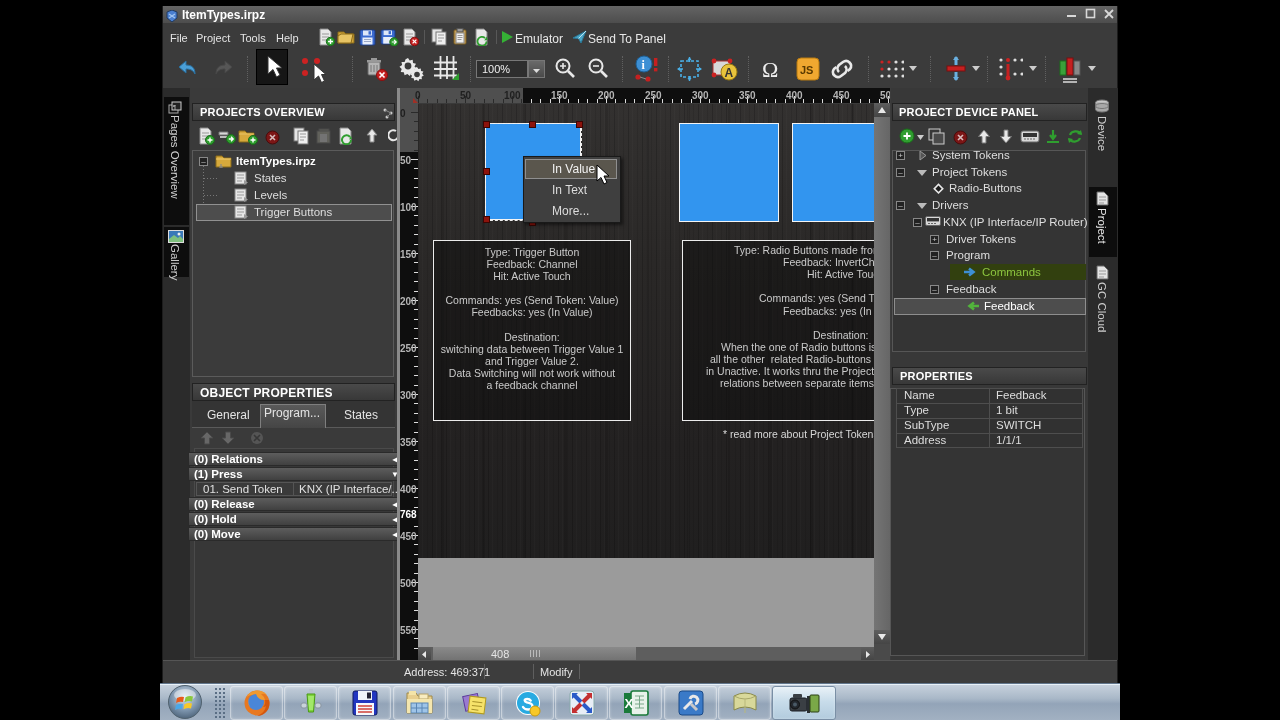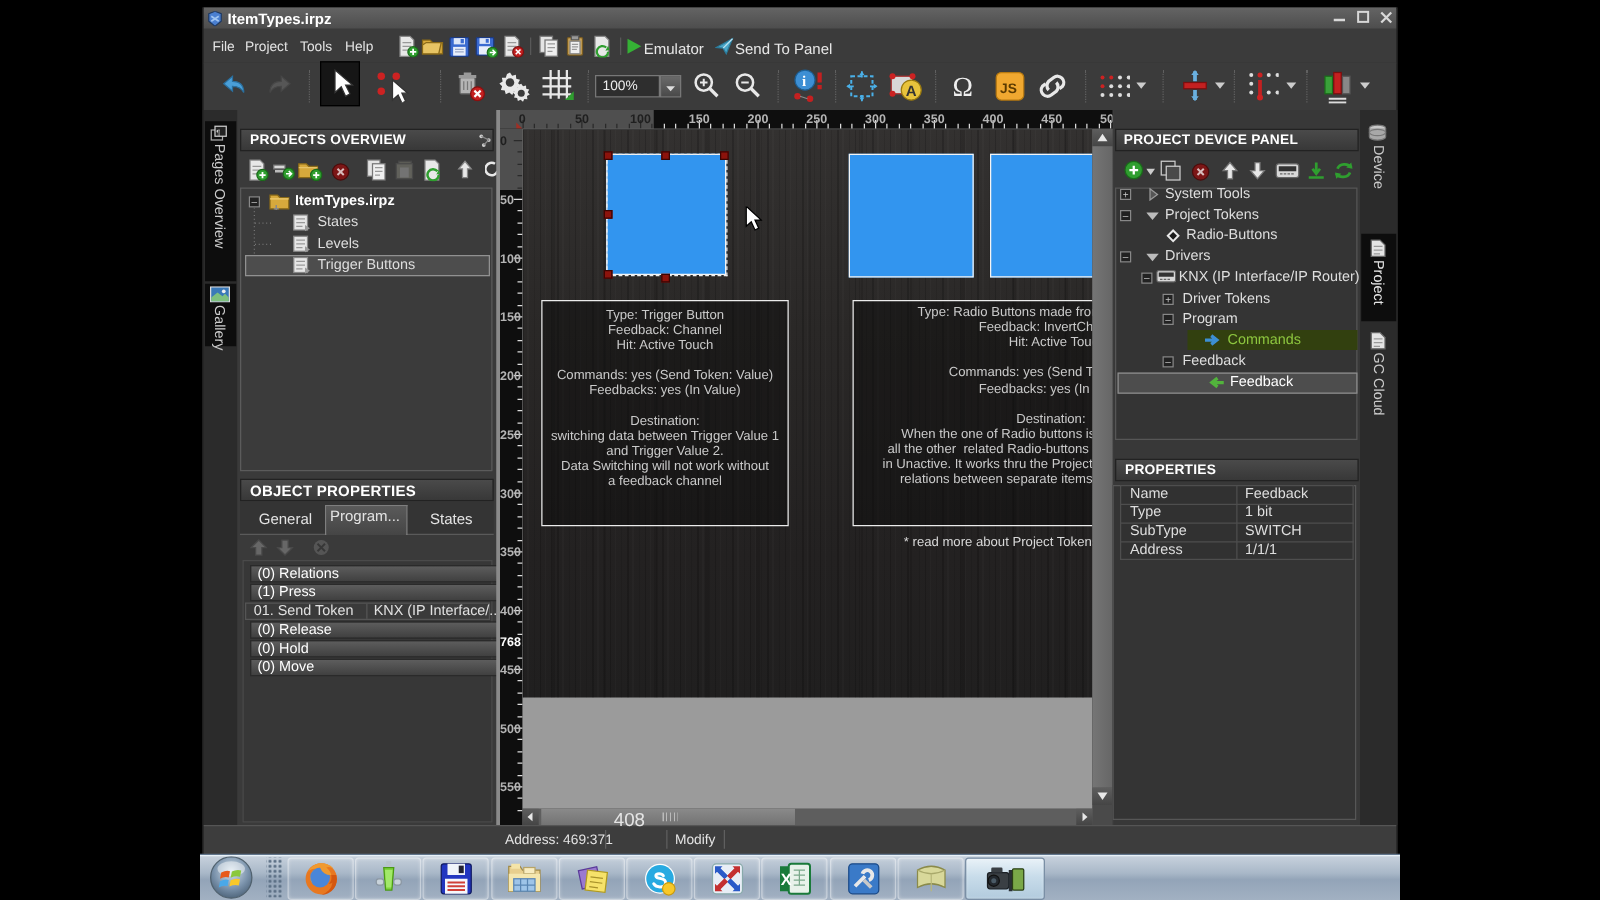--- a/index.html
+++ b/index.html
@@ -7,21 +7,21 @@
 #win{position:absolute;left:2px;top:6px;width:956px;height:678px;background:#3c3c3c;border:1px solid #1c1c1c;box-sizing:border-box}
 .vtxt{writing-mode:vertical-rl;white-space:nowrap}
 .sep{border-left:1px dotted #606060;height:26px;top:56px}
 .tt{color:#e4e4e4;font-size:12px}
 .hnd{width:7px;height:7px;background:#8c130c;border:1px solid #3a0503;box-sizing:border-box}
 .cvtext{color:#cacaca;font-size:10.5px;line-height:12.1px;text-align:center;border:1px solid #ececec;background:rgba(12,11,11,.45);padding-top:5px;box-sizing:border-box}
 .rlbl{position:absolute;color:#c8c8c8;font-size:10px}
 .tick{position:absolute;background:#ddd}
 .trow{position:absolute;color:#dedede;font-size:11.5px;height:16px;line-height:16px;white-space:nowrap}
 .pm{position:absolute;width:9px;height:9px;border:1px solid #888;background:#222;color:#ccc;font-size:8px;line-height:7px;text-align:center;box-sizing:border-box}
-.obar{position:absolute;left:40px;width:236px;height:14px;background:linear-gradient(#5d5d5d,#404040);border:1px solid #2a2a2a;box-sizing:border-box;color:#fff;font-weight:normal;font-size:11.5px;line-height:13px}
+.obar{position:absolute;left:28px;width:236px;height:14px;background:linear-gradient(#5d5d5d,#404040);border:1px solid #2a2a2a;box-sizing:border-box;color:#fff;font-weight:bold;font-size:11.5px;line-height:13px}
 .tbtn{position:absolute;top:686px;width:51px;height:32px;border-radius:3px;border:1px solid rgba(255,255,255,.45);box-shadow:inset 0 0 3px rgba(255,255,255,.35)}
 </style></head>
 <body>
 <div id="screen">
  <div id="win"></div>
 
  <div class="a" style="left:3px;top:6px;width:954px;height:17px;background:linear-gradient(#646464,#4d4d4d)"></div>
  <div class="a" style="left:6px;top:8px;width:12px;height:12px"><svg width="12" height="12">
         <polygon points="1,2 6,0 11,2 11,8 6,12 1,8" fill="#4a7fd0" stroke="#203a60" stroke-width="1"></polygon>
         <path d="M3 4 L9 8 M9 4 L3 8" stroke="#9fc4f0" stroke-width="1.4"></path>
@@ -567,20 +567,26 @@
    <div class="a" style="left:389px;top:165px;color:#cacaca;font-size:10.5px;white-space:nowrap">Hit: Active Touch and more</div>
    <div class="a" style="left:341px;top:189px;color:#cacaca;font-size:10.5px;white-space:nowrap">Commands: yes (Send Token: Value)</div>
    <div class="a" style="left:365px;top:202px;color:#cacaca;font-size:10.5px;white-space:nowrap">Feedbacks: yes (In Value) more</div>
    <div class="a" style="left:395px;top:226px;color:#cacaca;font-size:10.5px;white-space:nowrap">Destination:</div>
    <div class="a" style="left:303px;top:238px;color:#cacaca;font-size:10.5px;white-space:nowrap">When the one of Radio buttons is in Active state</div>
    <div class="a" style="left:292px;top:250px;color:#cacaca;font-size:10.5px;white-space:nowrap">all the other&nbsp; related Radio-buttons became in</div>
    <div class="a" style="left:288px;top:262px;color:#cacaca;font-size:10.5px;white-space:nowrap">in Unactive. It works thru the Project Tokens and</div>
    <div class="a" style="left:302px;top:274px;color:#cacaca;font-size:10.5px;white-space:nowrap">relations between separate items of project</div>
    <div class="a" style="left:305px;top:325px;color:#d8d8d8;font-size:10.5px;white-space:nowrap">* read more about Project Tokens in the manual</div>
 
+   <div class="a" style="left:105px;top:53px;width:98px;height:67px;background:#3f3f3f;border:1px solid #191919;box-shadow:2px 2px 3px rgba(0,0,0,.5);box-sizing:border-box">
+     <div class="a" style="left:1px;top:2px;width:92px;height:20px;background:#5a564d;border:1px solid #8f8f8f;box-sizing:border-box"></div>
+     <div class="a" style="left:28px;top:5px;font-size:12px;color:#f2f2f2">In Value</div>
+     <div class="a" style="left:28px;top:26px;font-size:12px;color:#dcdcdc">In Text</div>
+     <div class="a" style="left:28px;top:47px;font-size:12px;color:#dcdcdc">More...</div>
+   </div>
 
    <div class="a" style="left:178px;top:62px;width:14px;height:22px"><svg width="14" height="22">
           <polygon points="1,0 1,16 5,12.5 8,19 11,17.5 8,11 13,11" fill="#fff" stroke="#000" stroke-width="1"></polygon>
         </svg></div>
  </div>
 
  <div class="a" style="left:714px;top:103px;width:16px;height:557px;background:#4a4a4a"></div>
  <div class="a" style="left:714px;top:103px;width:16px;height:14px;background:linear-gradient(#5e5e5e,#454545)"><svg width="16" height="14">
         <polygon points="8,4 12,10 4,10" fill="#e8e8e8"></polygon>
       </svg></div>
@@ -638,21 +644,21 @@
   <svg class="a" style="left:906px;top:128px" width="18" height="17">
         <path d="M4 7 a6 5 0 0 1 11 -1 M14 10 a6 5 0 0 1 -11 1" stroke="#2f9e2f" stroke-width="2.2" fill="none"></path>
         <path d="M15 2 l1 5 -5 -1 z M3 15 l-1 -5 5 1 z" fill="#2f9e2f"></path>
       </svg>
  </div>
  <div id="pdptree">
   <div class="pm" style="left:736px;top:151px">+</div>
   <svg class="a" style="left:758px;top:150px" width="10" height="11">
         <polygon points="2,1 8,5.5 2,10" fill="#555" stroke="#999"></polygon>
       </svg>
-  <div class="trow" style="left:772px;top:147px">System Tools</div>
+  <div class="trow" style="left:772px;top:147px">System Tokens</div>
   <div class="pm" style="left:736px;top:168px">–</div>
   <svg class="a" style="left:757px;top:169px" width="11" height="9">
         <polygon points="0,1 10,1 5,7" fill="#bbb"></polygon>
       </svg>
   <div class="trow" style="left:772px;top:164px">Project Tokens</div>
   <svg class="a" style="left:771px;top:181px" width="15" height="15">
         <rect x="4.6" y="4.6" width="6" height="6" fill="#1b1b1b" stroke="#e8e8e8" stroke-width="1.6" transform="rotate(45 7.5 7.5)"></rect>
       </svg>
   <div class="trow" style="left:789px;top:180px">Radio-Buttons</div>
   <div class="pm" style="left:736px;top:201px">–</div>
@@ -720,21 +726,21 @@
   <svg class="a" style="left:935px;top:265px" width="15" height="15">
         <path d="M2 1 h7 l4 4 v9 h-11 z" fill="#e4e4e4" stroke="#666"></path>
         <path d="M4 6h7M4 9h7M4 12h5" stroke="#999"></path>
       </svg>
   <div class="a vtxt" style="left:936px;top:282px;color:#ccc;font-size:11.5px">GC Cloud</div>
  </div>
 
  <div class="a" style="left:3px;top:660px;width:954px;height:23px;background:#3d3d3d;border-top:1px solid #555"></div>
  <div class="a tt" style="left:244px;top:666px;font-size:11px">Address: 469:371</div>
  <div class="a" style="left:324px;top:664px;width:1px;height:15px;background:#5f5f5f"></div>
- <div class="a tt" style="left:331px;top:648px;font-size:15px">408</div>
+ <div class="a tt" style="left:331px;top:648px;font-size:11px">408</div>
  <div class="a" style="left:373px;top:664px;width:1px;height:15px;background:#5f5f5f"></div>
  <div class="a tt" style="left:380px;top:666px;font-size:11px">Modify</div>
  <div class="a" style="left:419px;top:664px;width:1px;height:15px;background:#5f5f5f"></div>
 
  <div id="taskbar">
   <div class="a" style="left:0;top:684px;width:960px;height:36px;background:linear-gradient(#c9d3de,#a9b8c8 40%,#93a4b8 55%,#a2b1c2)"></div>
   <div class="a" style="left:0;top:683px;width:960px;height:1px;background:#62768c"></div>
   <div class="a" style="left:0;top:684px;width:960px;height:1px;background:#e8f1f8"></div>
   <svg class="a" style="left:7px;top:685px" width="36" height="35">
         <defs>

